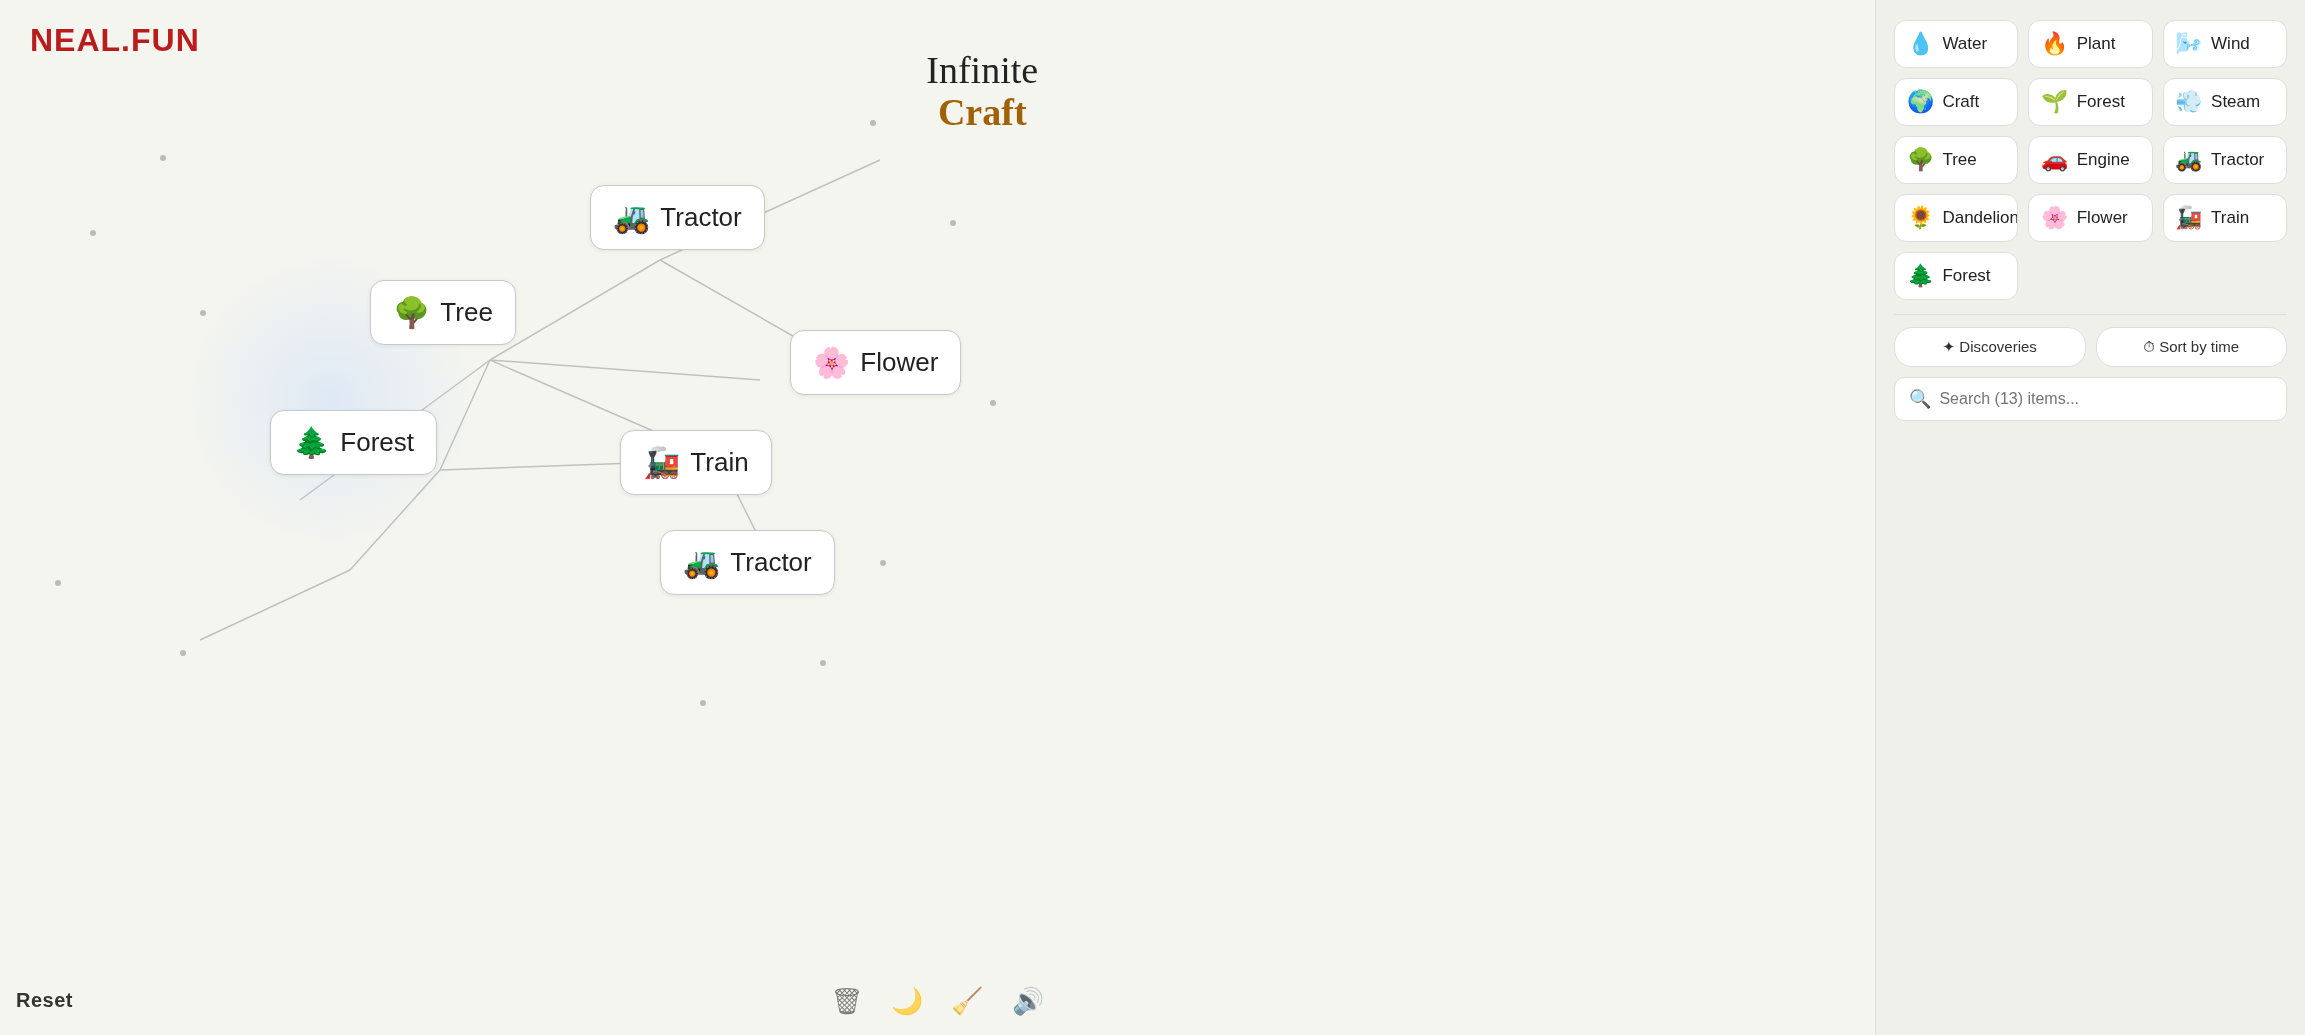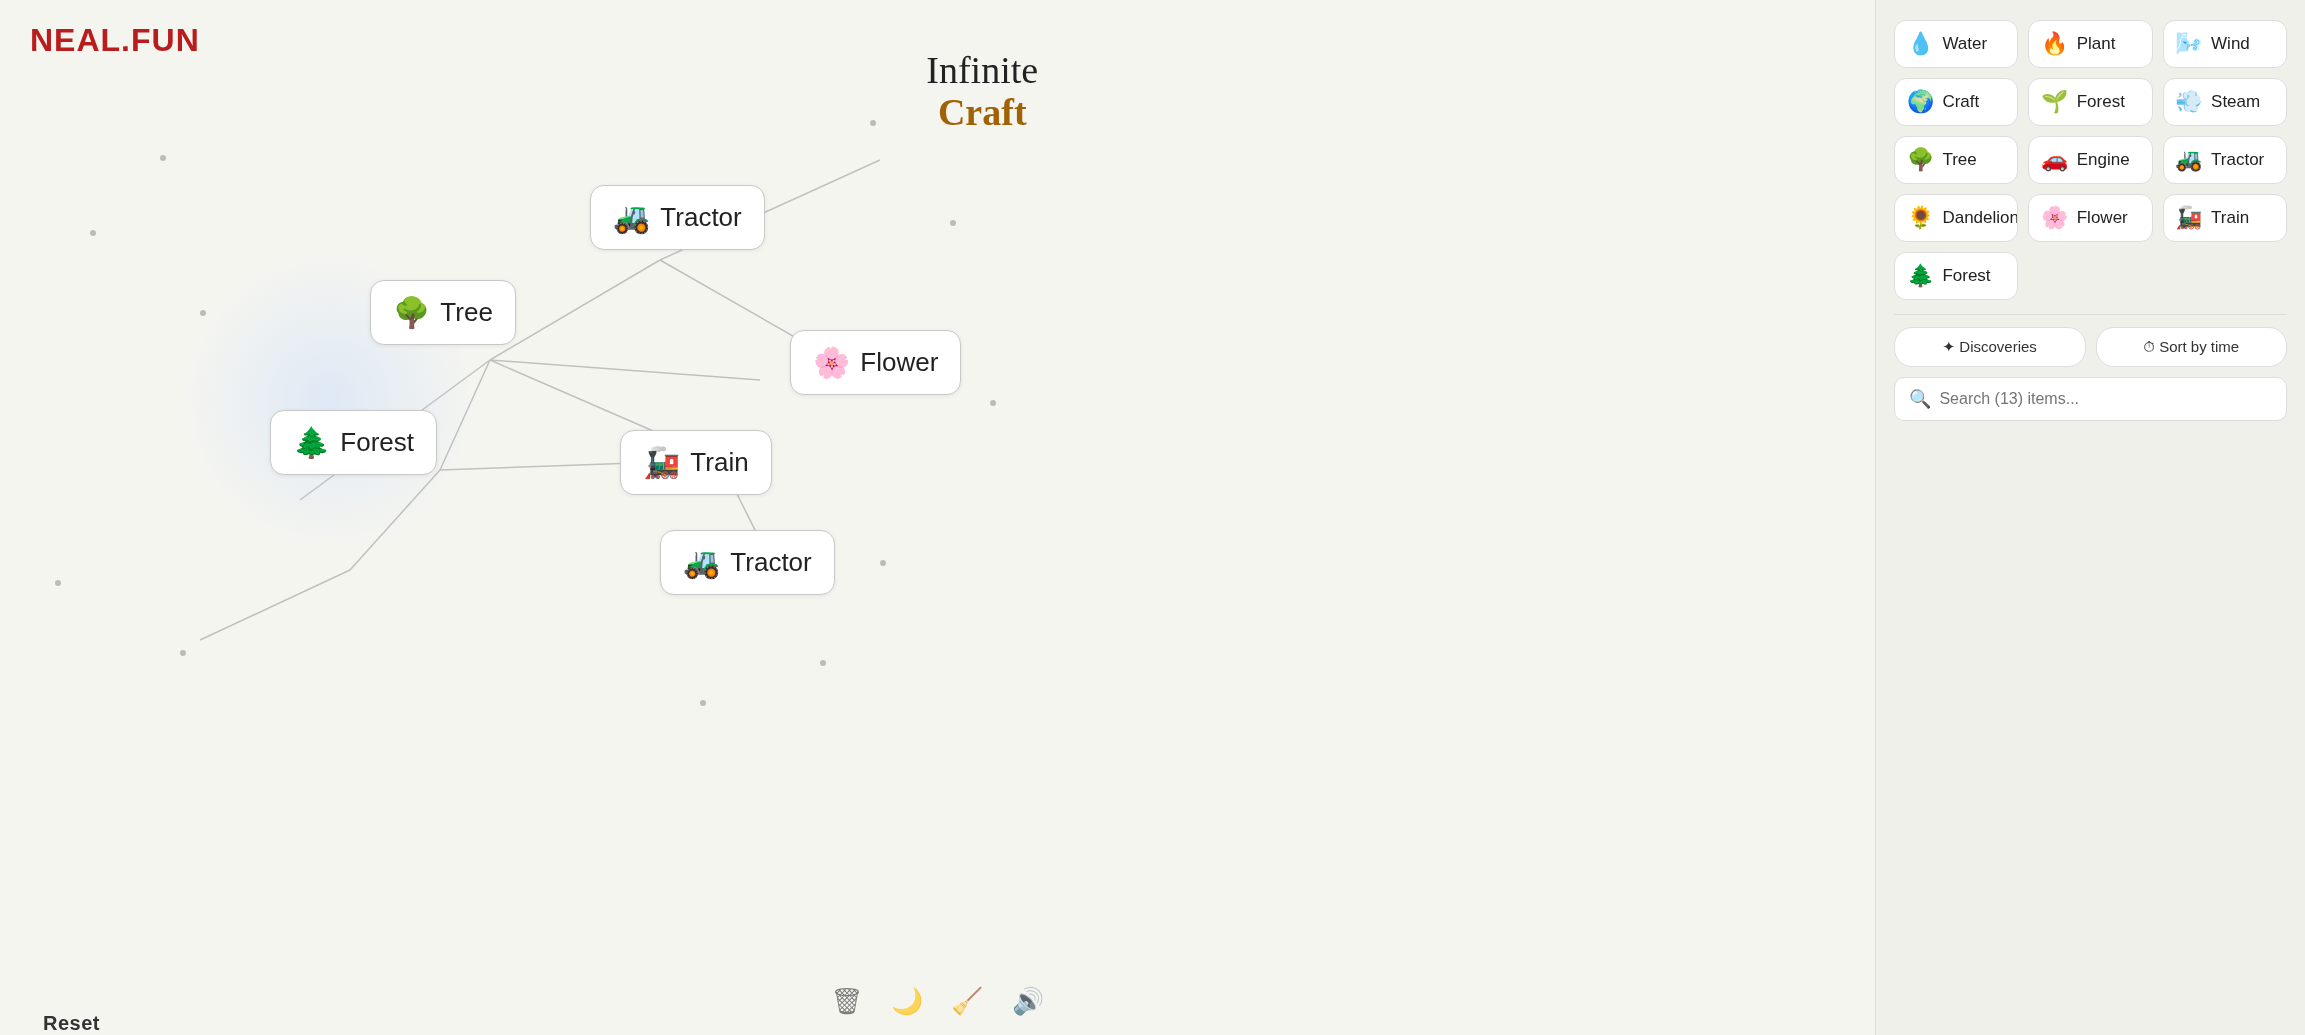--- a/index.html
+++ b/index.html
@@ -81,22 +81,22 @@
     .craft-node .node-emoji {
       font-size: 30px;
     }
 
     
     #bottom-bar {
       position: absolute;
       bottom: 0; left: 0; right: 0;
       height: 70px;
       display: flex;
-      align-items: flex-end;
-      padding: 0 43px;
+      align-items: center;
+      padding: 0 16px;
     }
 
     #reset-btn {
       font-size: 20px;
       font-weight: 600;
       color: #333;
       background: none;
       border: none;
       cursor: pointer;
       letter-spacing: 0.5px;

